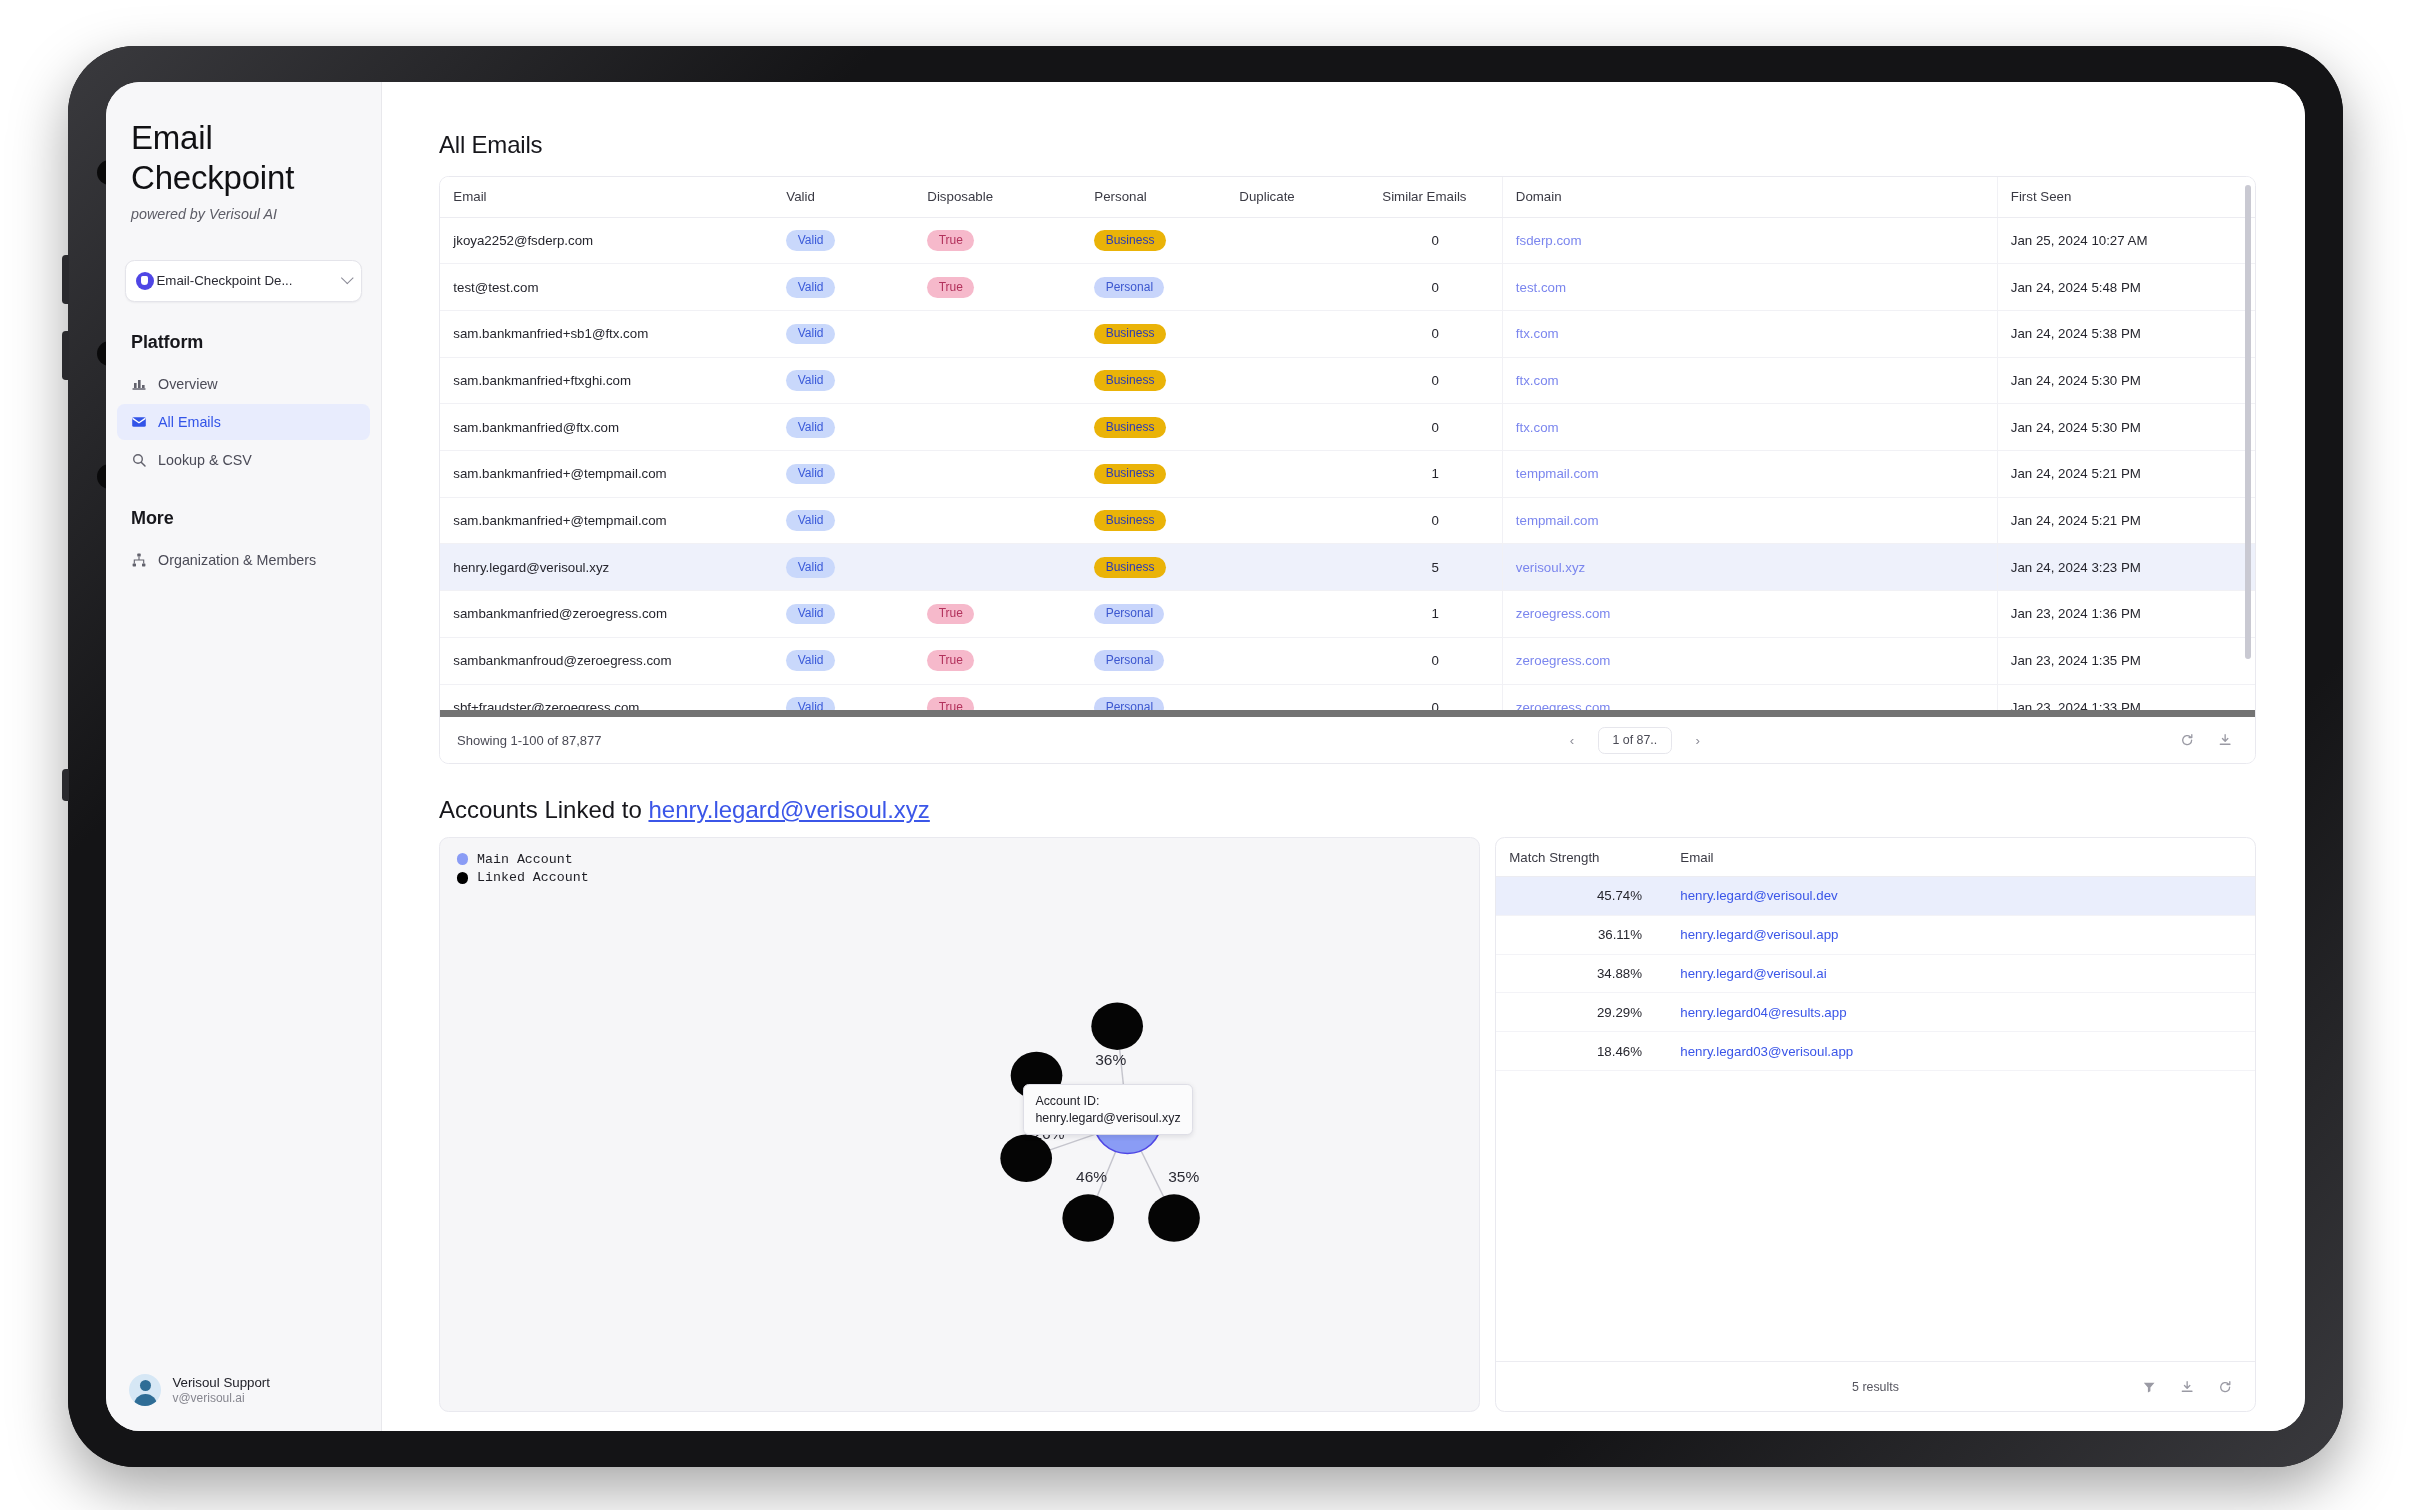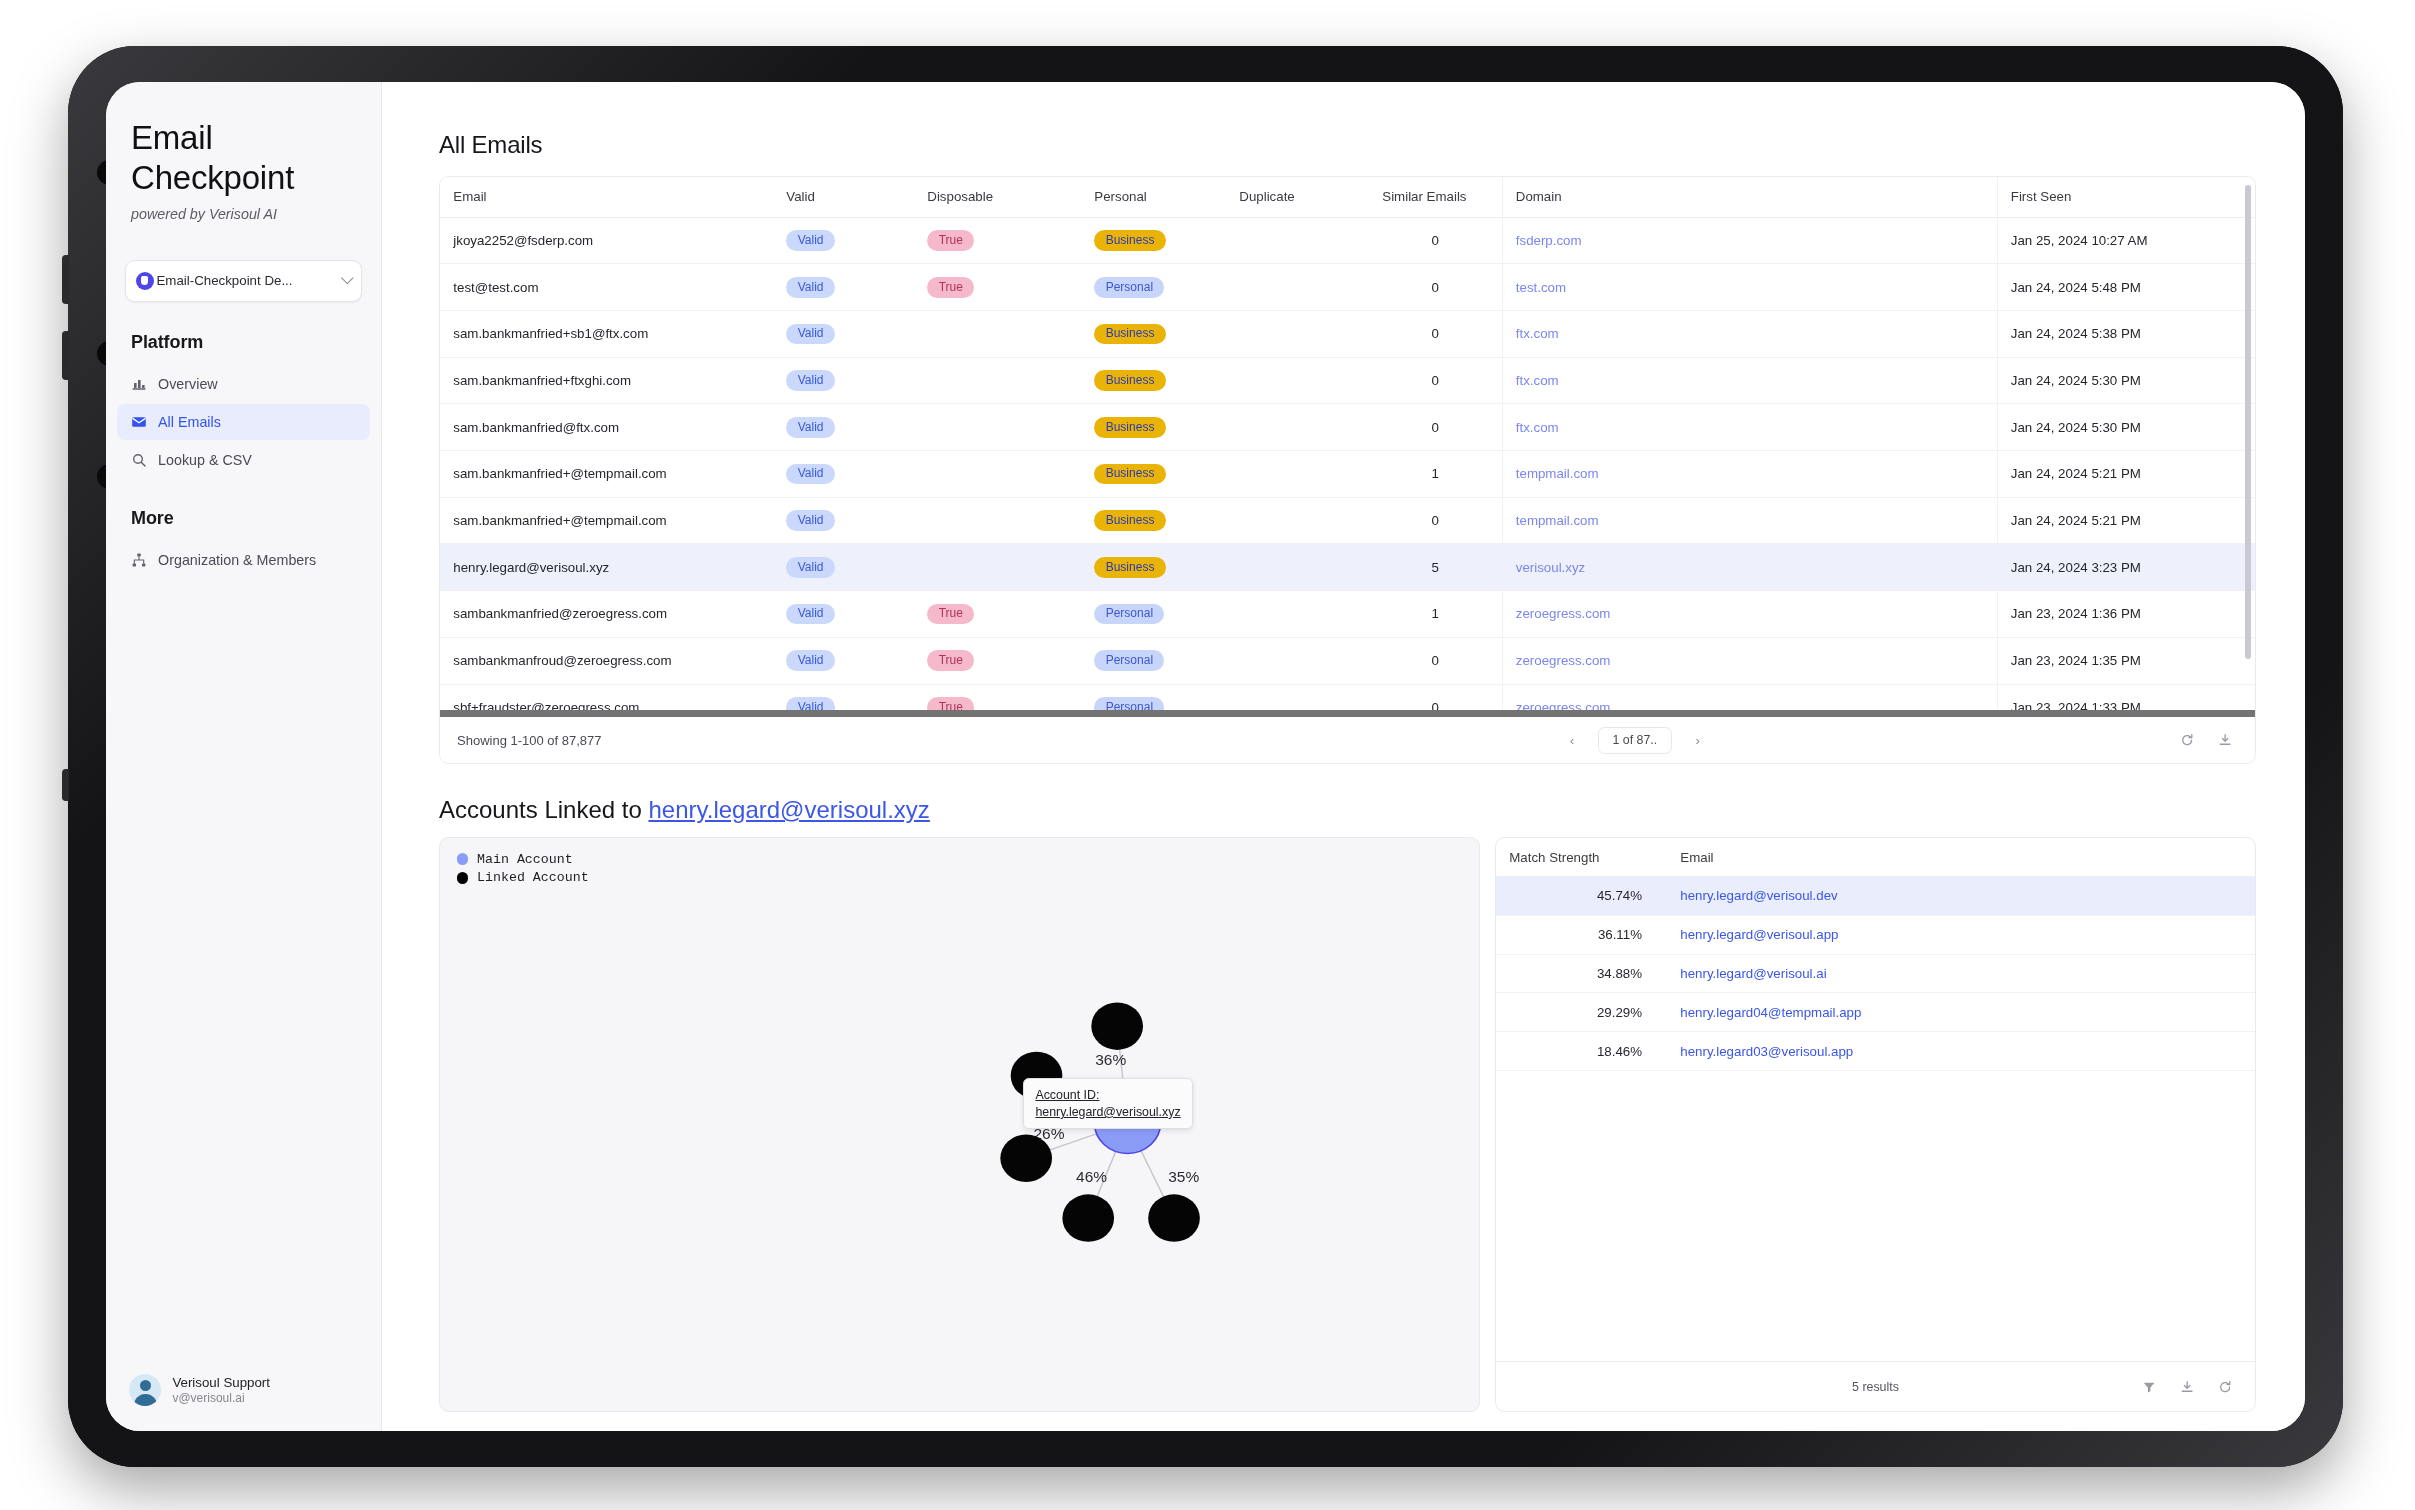--- a/index.html
+++ b/index.html
@@ -208,26 +208,25 @@
     background: #f6f6f8; border: 1px solid #e9e9ef; border-radius: 9.5px;
     position: relative; overflow: hidden;
   }
   #graph-legend { position: absolute; left: 17px; top: 13.3px; }
   .legend-row { display: flex; align-items: center; gap: 8.6px; margin-bottom: 3.8px; font-family: Liberation Mono, monospace; }
   .legend-dot { width: 11.4px; height: 11.4px; border-radius: 50%; }
   .legend-label { font-size: 13.3px; color: #1e1e25; }
   #graph-svg { position: absolute; inset: 0; width: 100%; height: 100%; }
   .graph-pct { font-size: 15px; fill: #2a2a33; font-family: "Liberation Sans", sans-serif; }
   #graph-tooltip {
-    position: absolute; left: 583px; top: 240px;
+    position: absolute; left: 583px; top: 246px;
     background: #fbfbfc; border: 1px solid #dedee6; border-radius: 5.7px;
     padding: 7.6px 11.4px; font-size: 12.4px; color: #22222a; line-height: 17px;
     box-shadow: 0 1.9px 5.7px rgba(20,20,40,.10);
     white-space: nowrap;
-    text-decoration: underline;
   }
 
   #matches-card {
     flex: 0 0 761px; width: 761px;
     border: 1px solid #e9e9ef; border-radius: 9.5px; background: #fff;
     display: flex; flex-direction: column; overflow: hidden;
   }
   #matches-card table { width: 100%; border-collapse: collapse; table-layout: fixed; }
   #matches-card th {
     font-size: 13.3px; font-weight: 400; color: #3a3a44; text-align: left;
@@ -562,21 +561,21 @@
                 <tr>
                   <td class="c-strength">36.11%</td>
                   <td class="c-mail"><a href="#">henry.legard@verisoul.app</a></td>
                 </tr>
                 <tr>
                   <td class="c-strength">34.88%</td>
                   <td class="c-mail"><a href="#">henry.legard@verisoul.ai</a></td>
                 </tr>
                 <tr>
                   <td class="c-strength">29.29%</td>
-                  <td class="c-mail"><a href="#">henry.legard04@tempmail.app</a></td>
+                  <td class="c-mail"><a href="#">henry.legard04@results.app</a></td>
                 </tr>
                 <tr>
                   <td class="c-strength">18.46%</td>
                   <td class="c-mail"><a href="#">henry.legard03@verisoul.app</a></td>
                 </tr>
               </tbody>
           </table>
           <div id="matches-spacer"></div>
           <div id="matches-footer">
             <span id="results-count">5 results</span>

